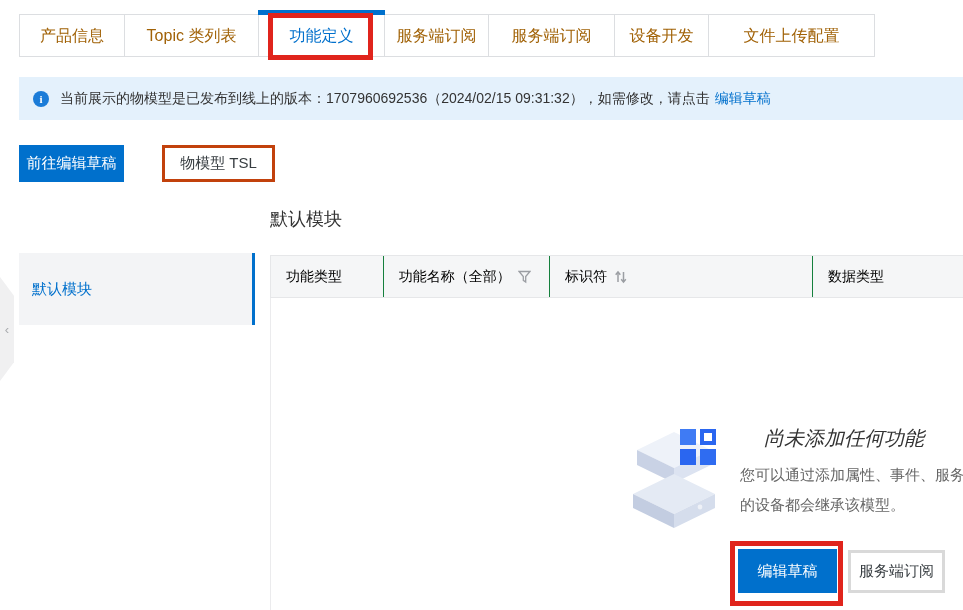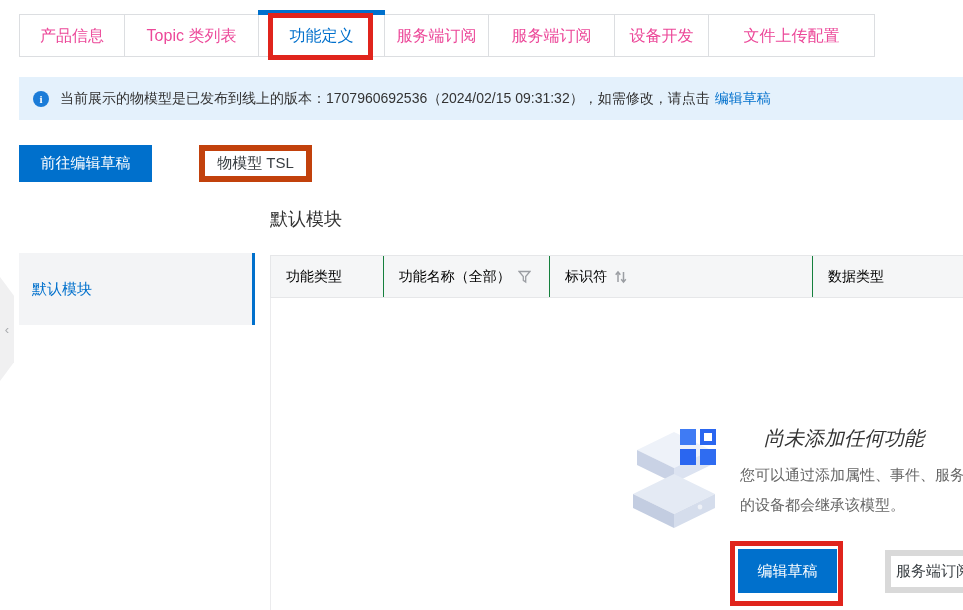--- a/index.html
+++ b/index.html
@@ -9,21 +9,21 @@
     background:#fff; font-family:"Liberation Sans","DejaVu Sans",sans-serif;
     color:#333;
   }
   
   .tabstrip {
     position:absolute; left:19px; top:14px; height:43px; display:flex;
     border:1px solid #dcdee1; background:#fff;
   }
   .tab {
     position:relative; height:41px; line-height:41px; text-align:center;
-    font-size:16px; color:#ec4899; cursor:pointer; border-right:1px solid #dcdee1;
+    font-size:16px; color:#a16207; cursor:pointer; border-right:1px solid #dcdee1;
   }
   .tab:last-child { border-right:none; }
   .tab:nth-child(1){width:105px}
   .tab:nth-child(2){width:134px}
   .tab:nth-child(3){width:126px}
   .tab:nth-child(4){width:104px}
   .tab:nth-child(5){width:126px}
   .tab:nth-child(6){width:94px}
   .tab:nth-child(7){width:165px}
   .tab.active { color:#0070cc; }
@@ -40,22 +40,22 @@
   .info-icon {
     width:16px; height:16px; border-radius:50%; background:#1b7cd8; color:#fff;
     font-size:11px; font-weight:bold; text-align:center; line-height:16px;
     margin-right:11px; flex:0 0 auto; font-family:"Liberation Serif",serif;
   }
   .banner a { color:#0070cc; text-decoration:none; margin-left:5px; cursor:pointer; }
   
   .btn { display:flex; align-items:center; justify-content:center; cursor:pointer;
          font-size:15px; white-space:nowrap; }
   .btn-primary { background:#0070cc; color:#fff; border:1px solid #0070cc; }
-  .btn-default { background:#fff; color:#373d41; border:6px solid #c2410c;margin-left:37px; }
-  #btn-go-draft { position:absolute; left:19px; top:145px; width:133px; height:37px; }
+  .btn-default { background:#fff; color:#373d41; border:3px solid #c2410c; }
+  #btn-go-draft { position:absolute; left:19px; top:145px; width:105px; height:37px; }
   #btn-tsl      { position:absolute; left:162px; top:145px; width:113px; height:37px; }
   
   .search-box {
     position:absolute; left:19px; top:205px; width:214px; height:37px;
     border:1px solid #d5d7da; background:#fff; display:flex; align-items:center;
   }
   .search-box input {
     flex:1; border:none; outline:none; font-size:14px; color:#333;
     padding-left:13px; background:transparent;
     font-family:"Liberation Sans","DejaVu Sans",sans-serif;

